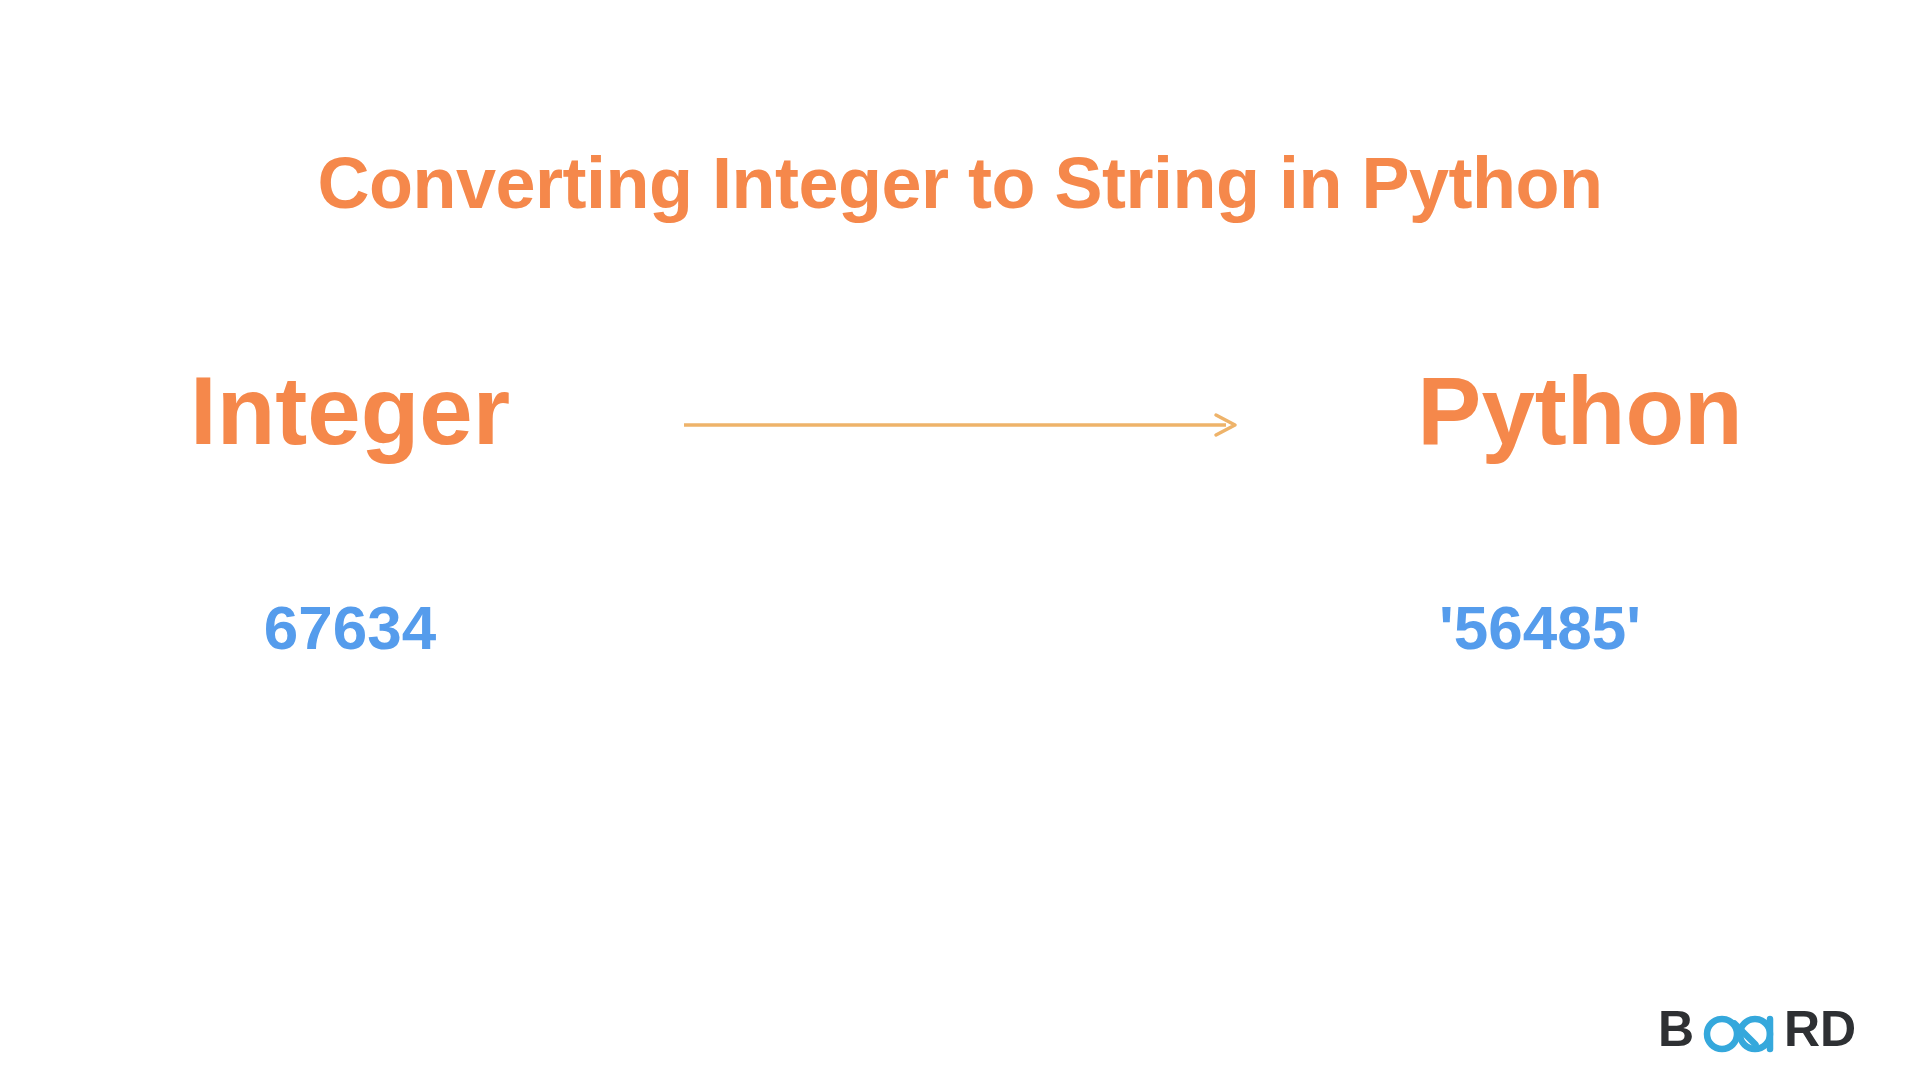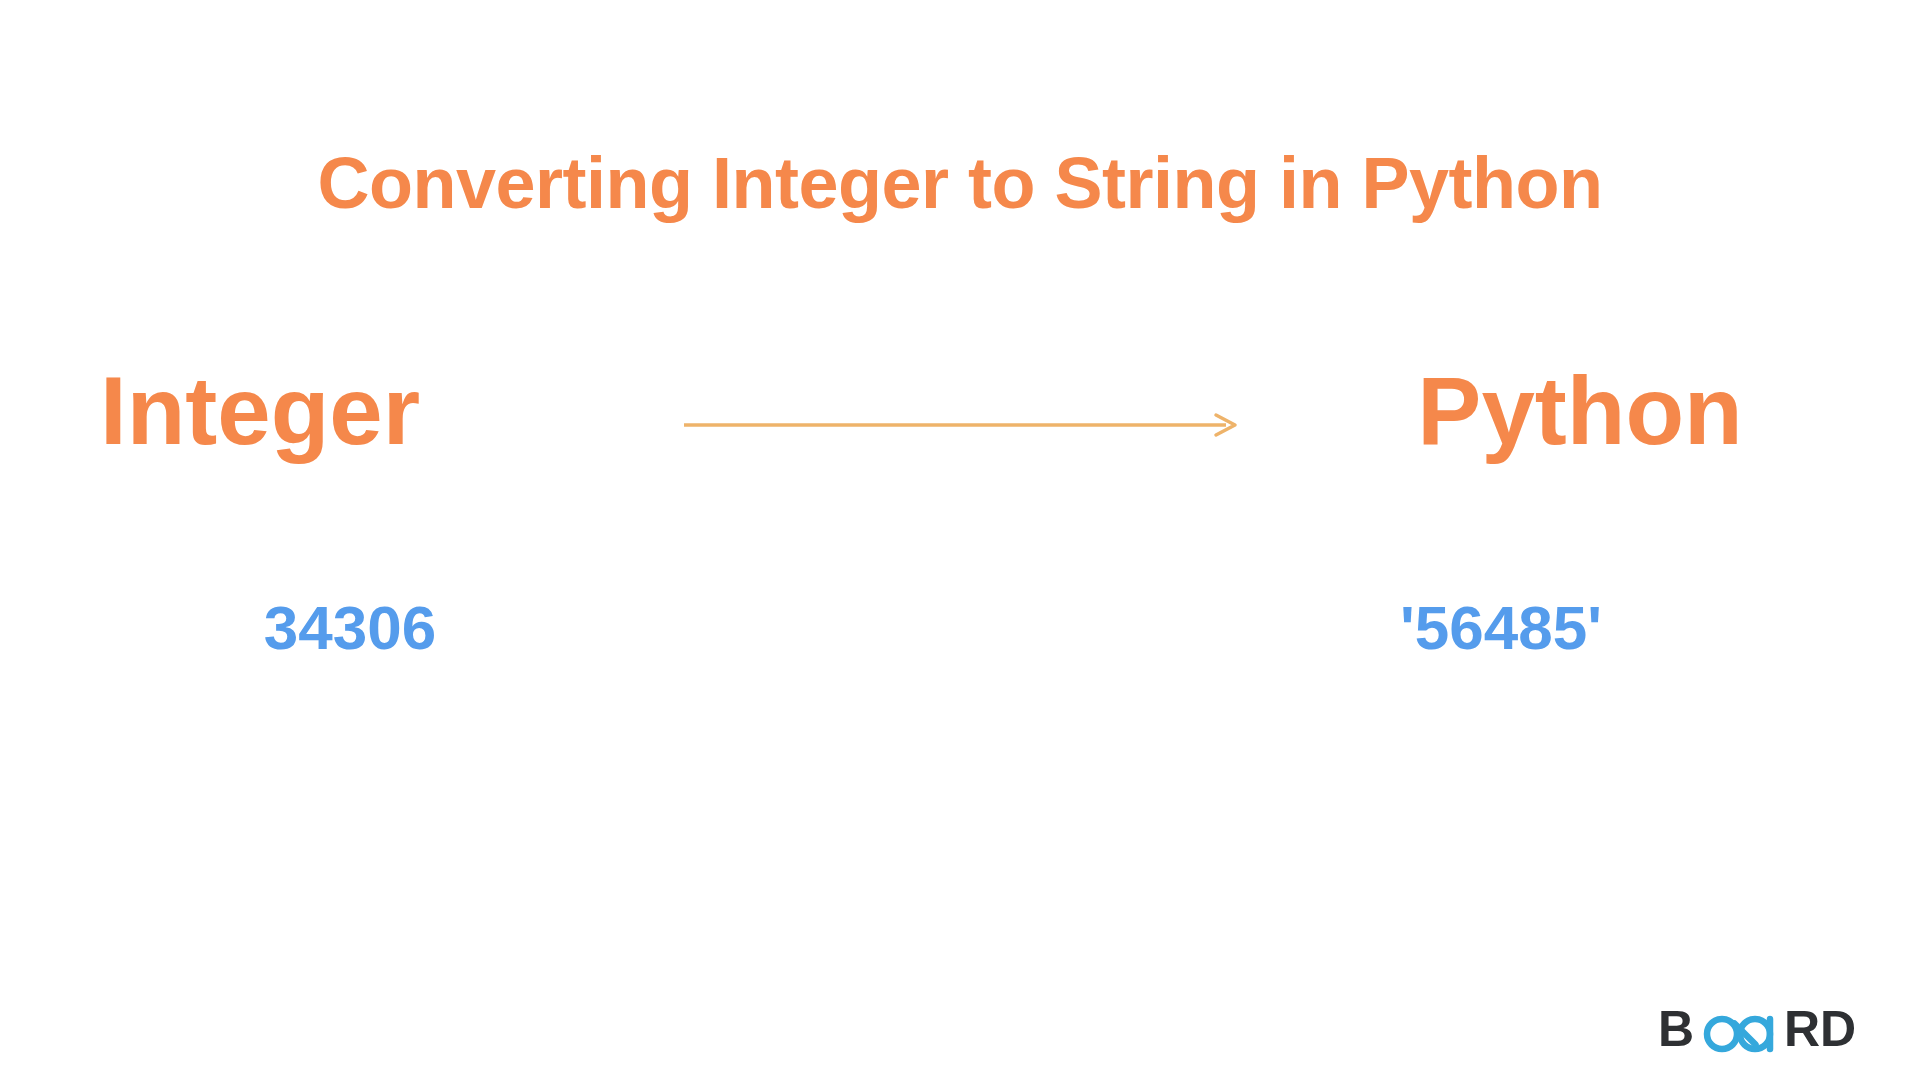--- a/index.html
+++ b/index.html
@@ -49,21 +49,21 @@
     top: 0;
     font-size: 96px;
     font-weight: bold;
     color: #f5884b;
     line-height: 130px;
     white-space: nowrap;
   }
   .type-label.source {
     left: 100px;
     width: 500px;
-    text-align: left;
+    text-align: center;
   }
   .type-label.target {
     left: 1330px;
     width: 500px;
     text-align: center;
   }
 
   
   .arrow {
     position: absolute;
@@ -93,22 +93,23 @@
     color: #559cec;
     line-height: 80px;
     white-space: nowrap;
   }
   .value-text.source-value {
     left: 150px;
     width: 400px;
     text-align: center;
   }
   .value-text.target-value {
-    left: 1400px;
+    left: 1340px;
     width: 400px;
+    text-align: center;
   }
 
   
   .brand-logo {
     position: absolute;
     right: 48px;
     bottom: 22px;
     height: 56px;
     display: flex;
     align-items: center;
@@ -131,21 +132,21 @@
 
   <div class="arrow">
     <svg width="554" height="26" viewBox="0 0 554 26" xmlns="http://www.w3.org/2000/svg">
       <line x1="0" y1="13" x2="542" y2="13" stroke="#eeb36a" stroke-width="3.5" stroke-linecap="butt"></line>
       <polyline points="532,3 551,13 532,23" fill="none" stroke="#eeb36a" stroke-width="3.5" stroke-linecap="round" stroke-linejoin="round"></polyline>
     </svg>
   </div>
 
   <div class="values-row">
 
-    <div class="value-text source-value">34306</div>
+    <div class="value-text source-value">67634</div>
 
     <div class="value-text target-value">'56485'</div>
   </div>
 
   <div class="brand-logo">
     <svg width="214" height="56" viewBox="0 0 214 56" xmlns="http://www.w3.org/2000/svg">
 
       <text x="0" y="44" font-family="Liberation Sans, sans-serif" font-size="50" font-weight="bold" fill="#2e3033">B</text>
 
       <g fill="none" stroke="#35a8dc" stroke-width="6.5" stroke-linecap="round">

